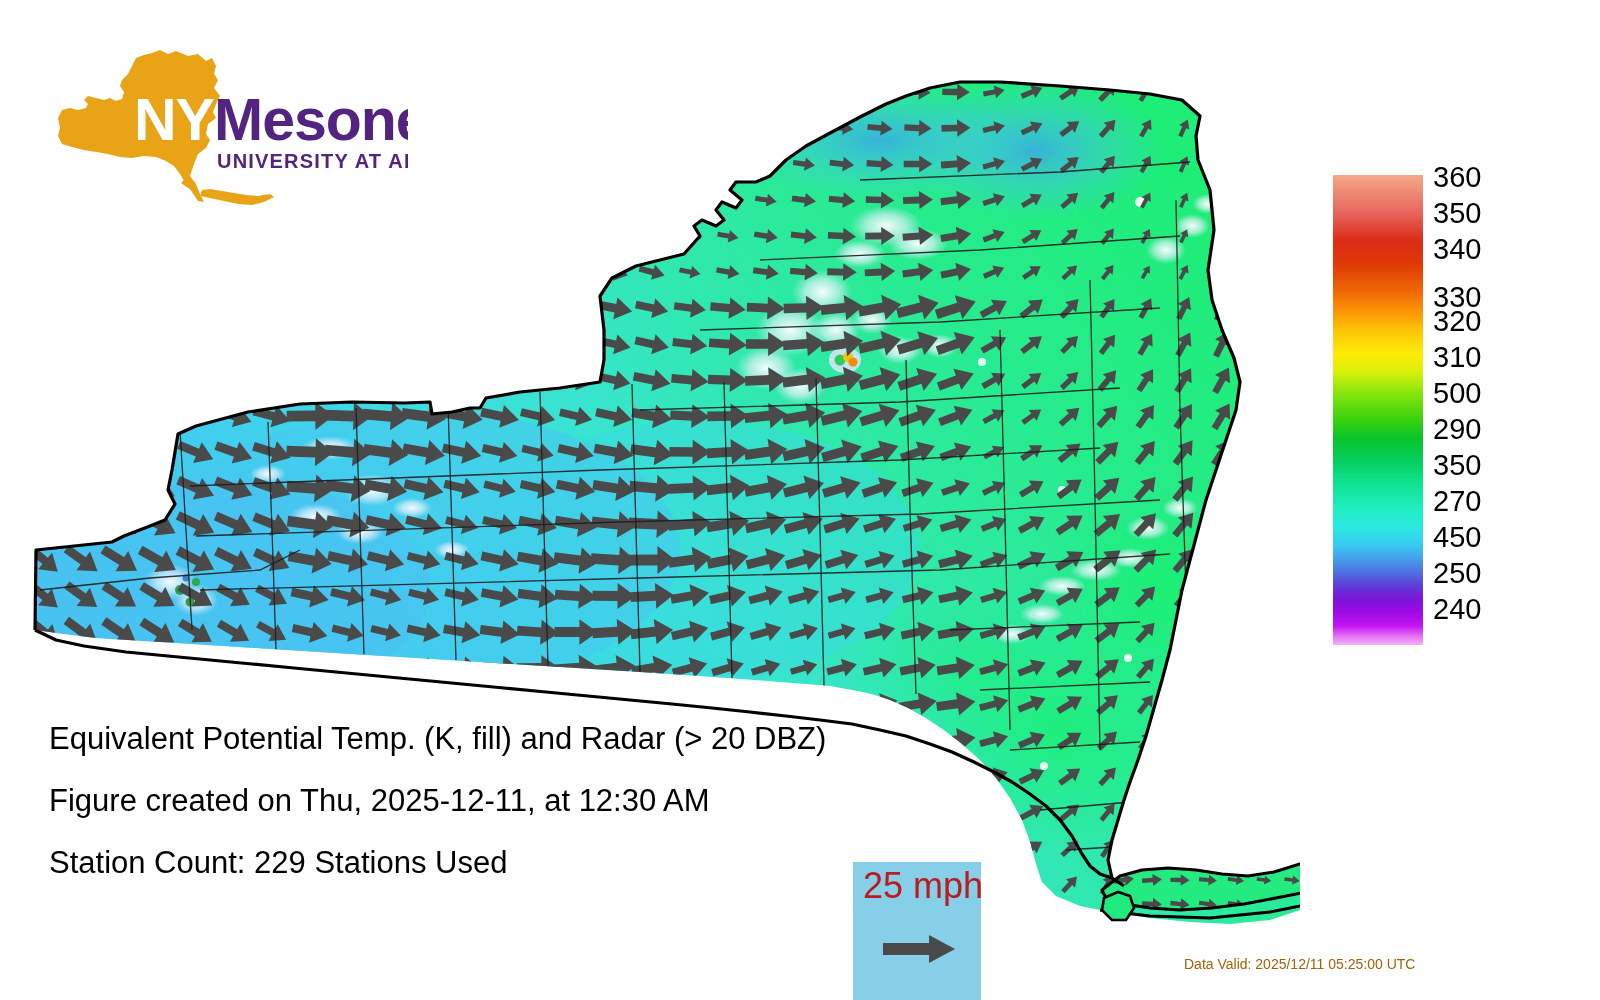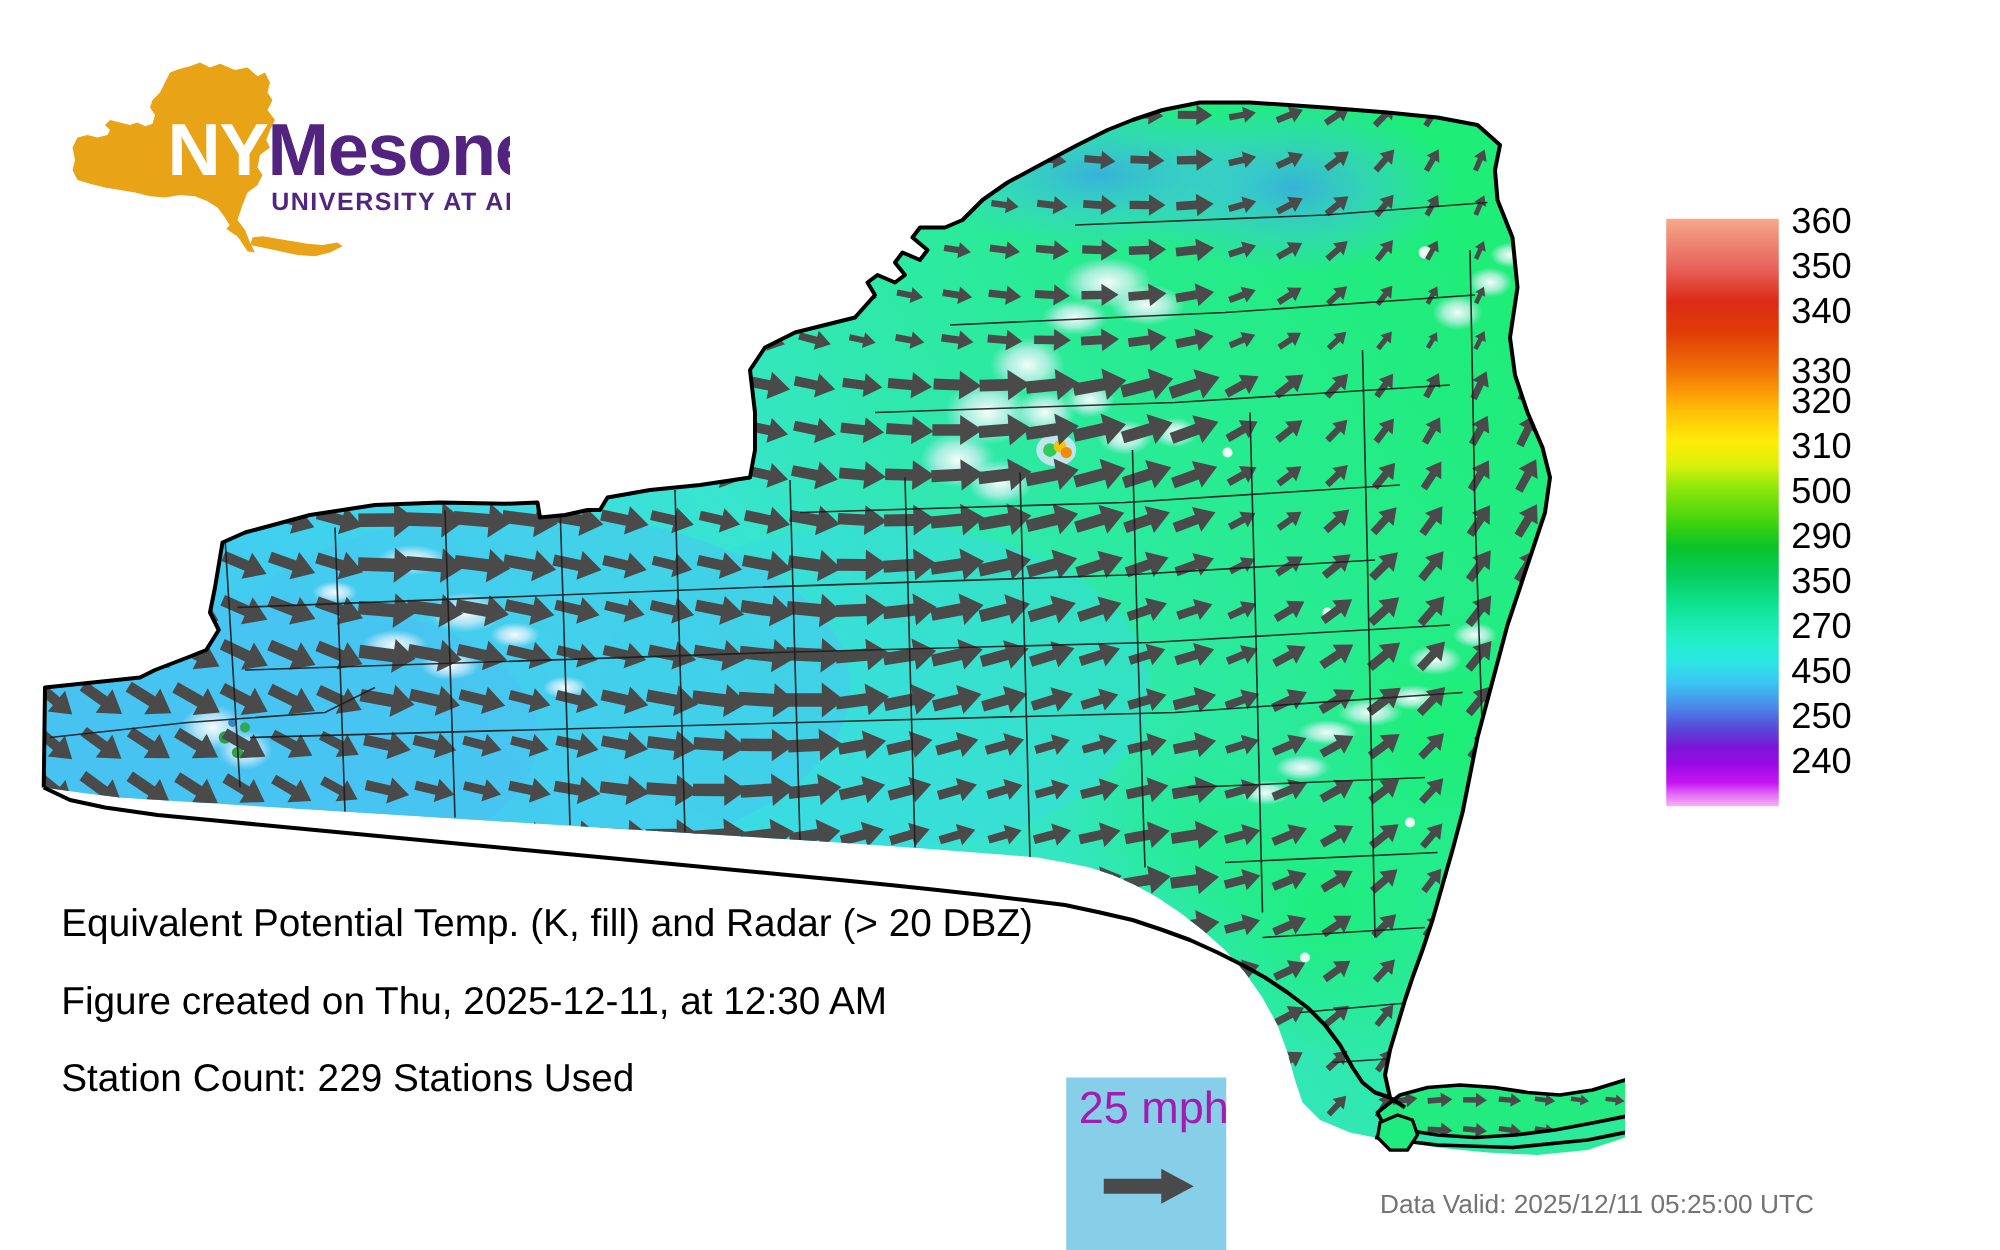--- a/index.html
+++ b/index.html
@@ -111,40 +111,40 @@
     width: 128px;
     height: 138px;
     background: #87cfe8;
   }
   #wind-key-label {
     position: absolute;
     left: 10px;
     top: 4px;
     font-size: 36px;
     line-height: 40px;
-    color: #a21caf;
+    color: #b91c1c;
     white-space: nowrap;
   }
   #wind-key-arrow {
     position: absolute;
     left: 28px;
     top: 70px;
     width: 76px;
     height: 34px;
   }
 
   
   #data-valid {
     position: absolute;
-    left: 1104px;
+    left: 1184px;
     top: 952px;
-    font-size: 21px;
+    font-size: 14px;
     line-height: 24px;
     white-space: nowrap;
-    color: #737373;
+    color: #a16207;
   }
 </style>
 </head>
 <body>
 
 <div id="logo">
   <svg viewBox="0 0 360 175" xmlns="http://www.w3.org/2000/svg">
 
     <g>
       <path fill="#e8a317" d="M104 9 L112 6 L120 10 L128 7 L140 12 L150 10 L158 17

